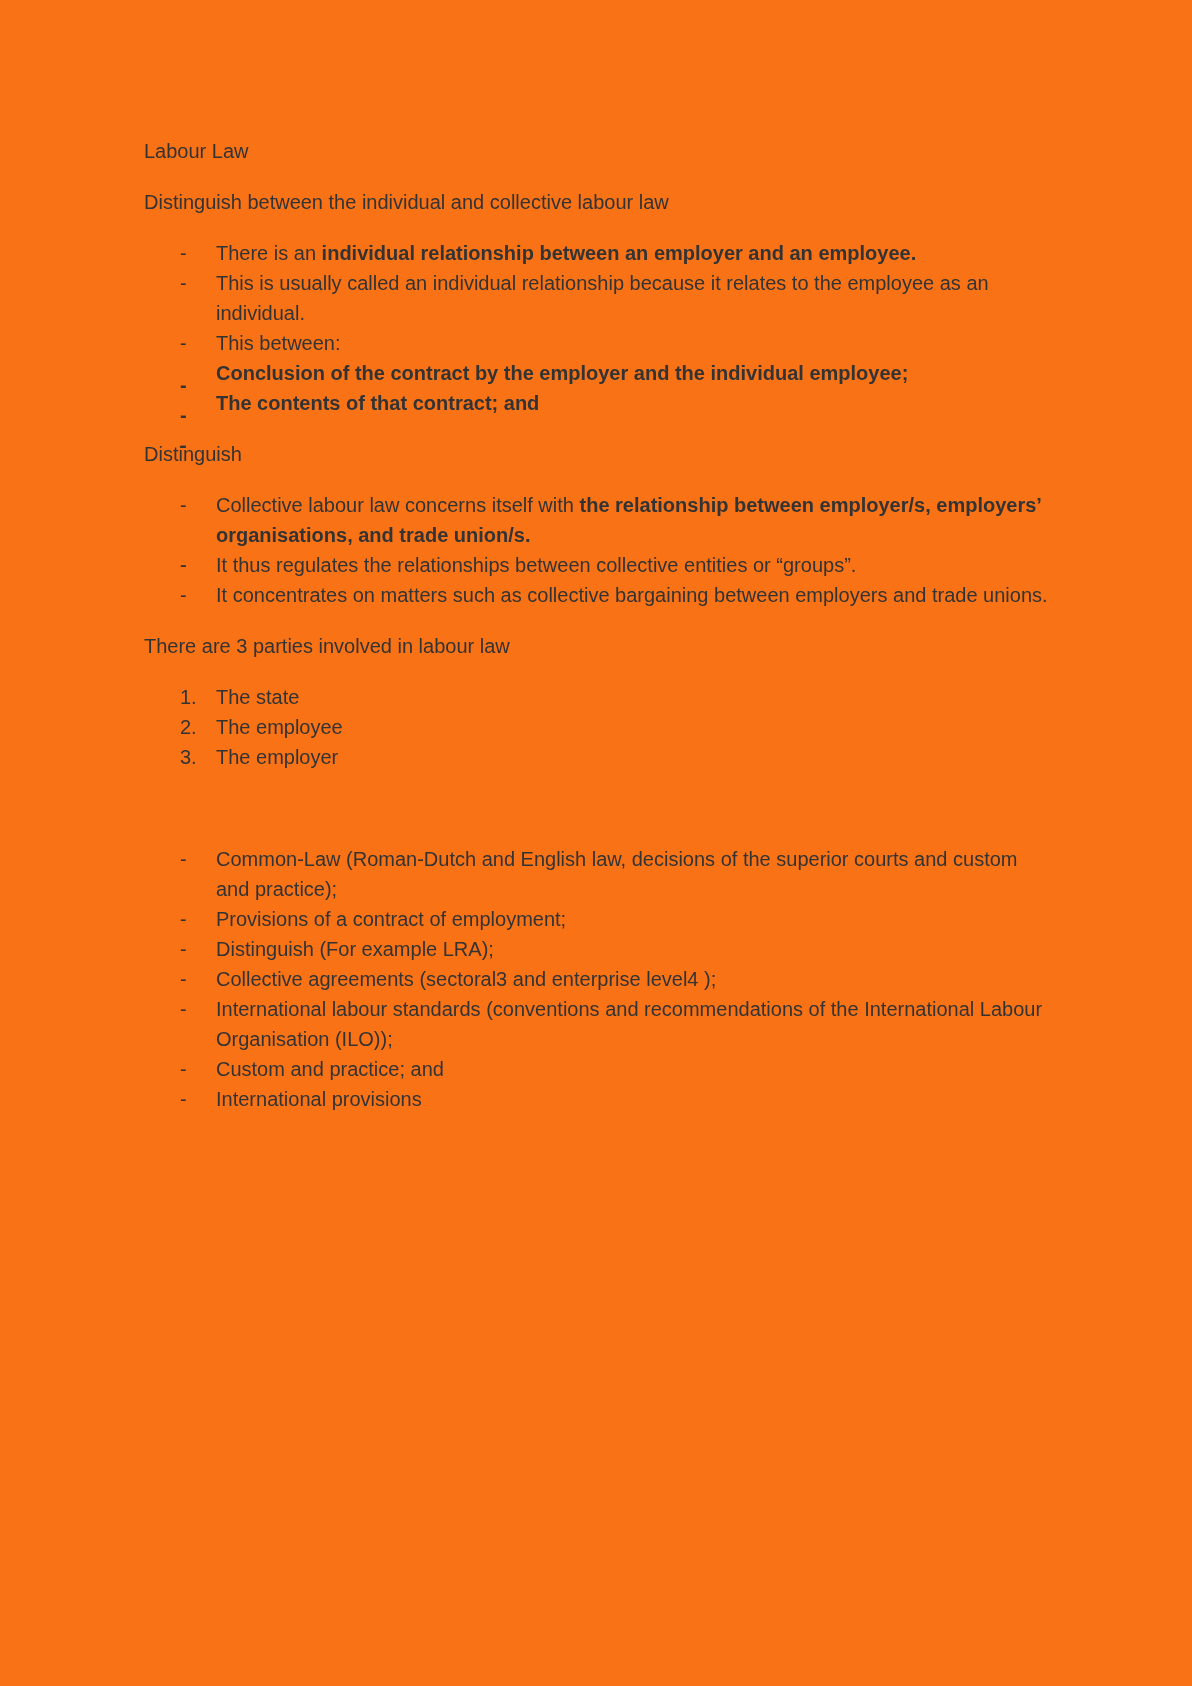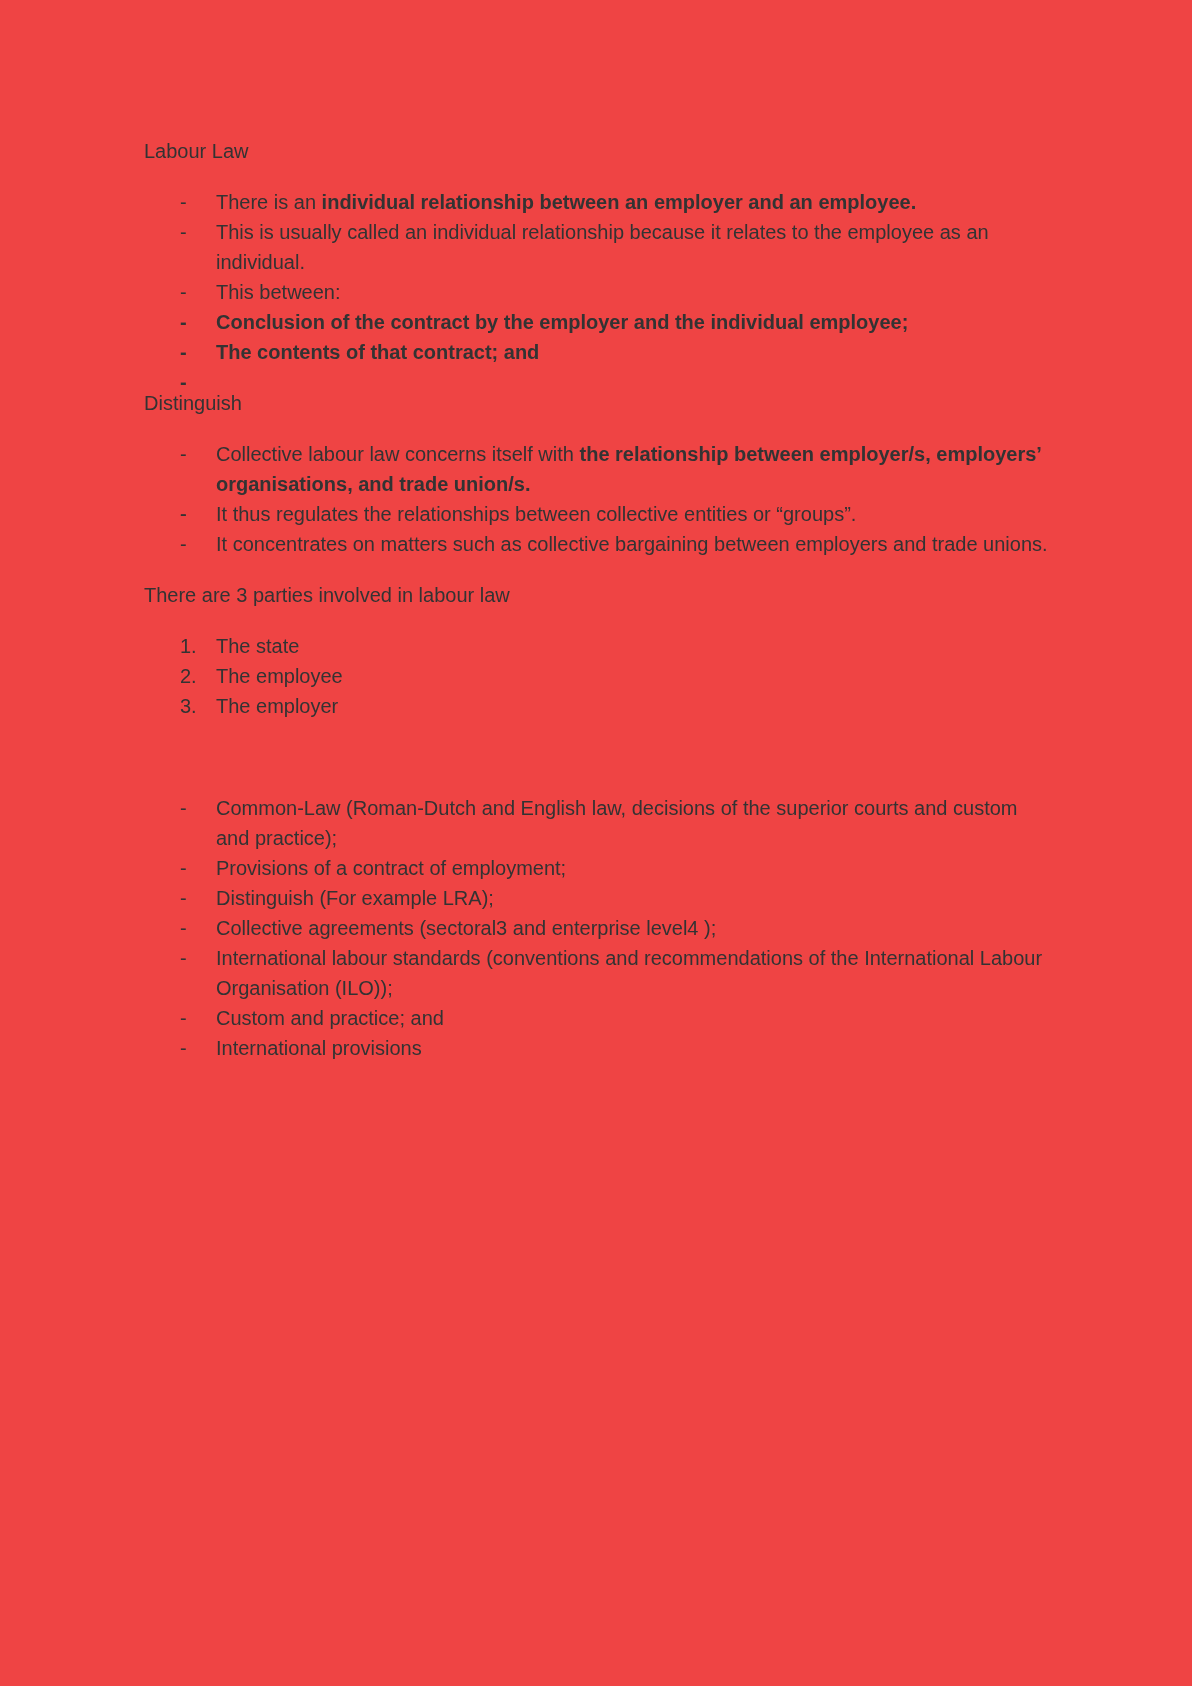--- a/index.html
+++ b/index.html
@@ -6,21 +6,21 @@
     margin: 0;
     padding: 0;
     background: #ffffff;
   }
   .page {
     position: relative;
     width: 1192px;
     height: 1686px;
     box-sizing: border-box;
     padding: 136px 144px 0 144px;
-    background: #ef4444;
+    background: #f97316;
     overflow: hidden;
     font-family: "Liberation Sans", "DejaVu Sans", sans-serif;
     font-size: 20px;
     line-height: 30px;
     color: #333333;
   }
   .para {
     margin: 0 0 21px 0;
   }
   ul.doc-list, ol.doc-list {
@@ -32,32 +32,34 @@
     position: relative;
     padding-left: 72px;
   }
   .doc-list .marker {
     position: absolute;
     left: 36px;
     top: 0;
   }
   .bold {
     font-weight: bold;
+    margin-top: 12px;
   }
   .spacer-paragraph {
     height: 51px;
   }
 </style>
 </head>
 <body>
 
 <div class="page">
 
   <p class="para">Labour Law</p>
 
+  <p class="para">Distinguish between the individual and collective labour law</p>
 
 
   <ul class="doc-list">
     <li>
       <span class="marker">-</span>
       <span>There is an </span><span class="bold">individual relationship between an employer and an employee.</span>
     </li>
     <li>
       <span class="marker">-</span>
       <span>This is usually called an individual relationship because it relates to the employee as an individual.</span>

